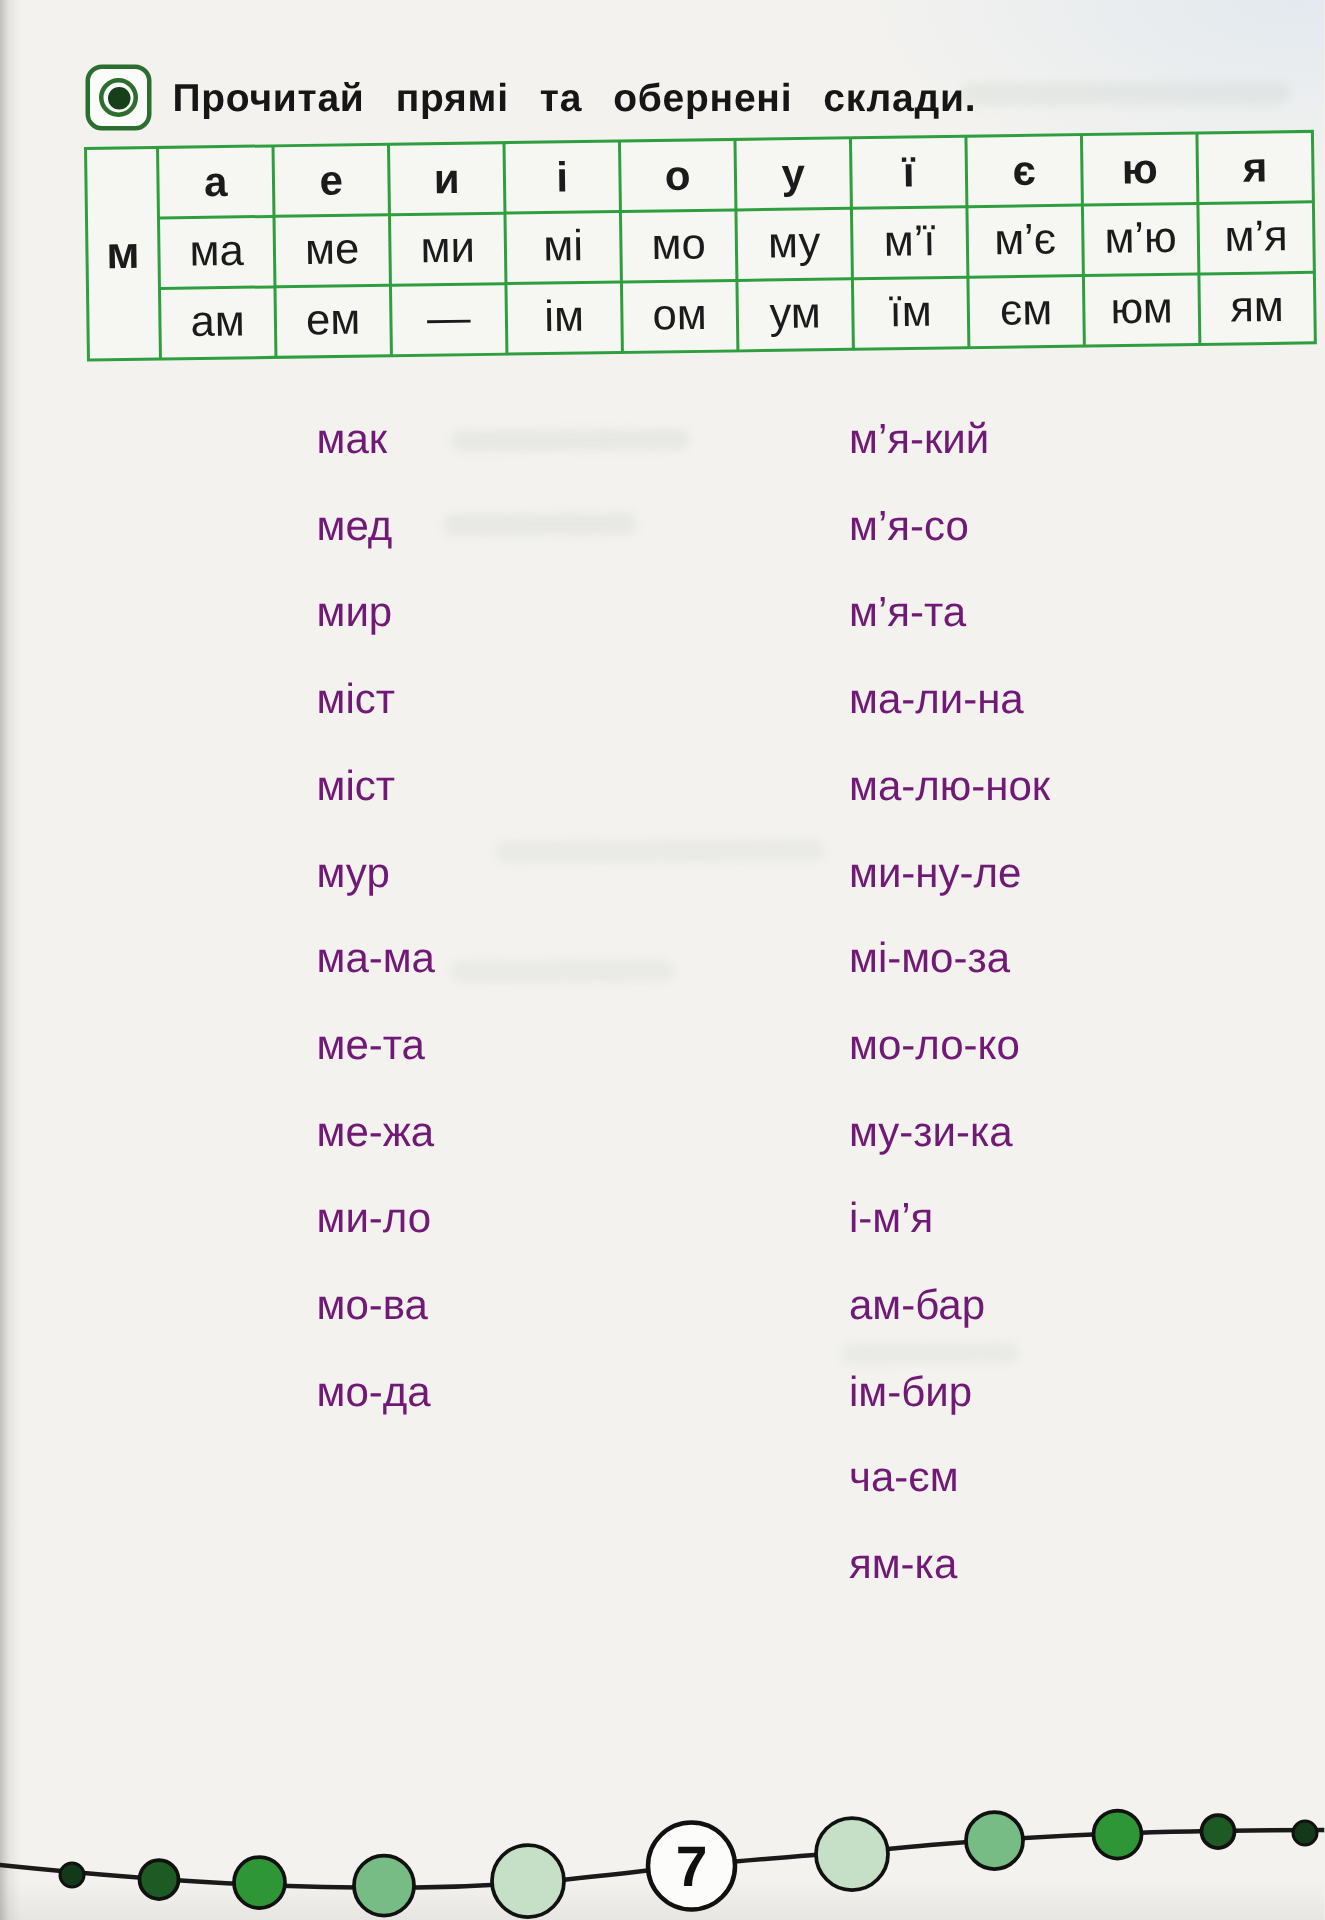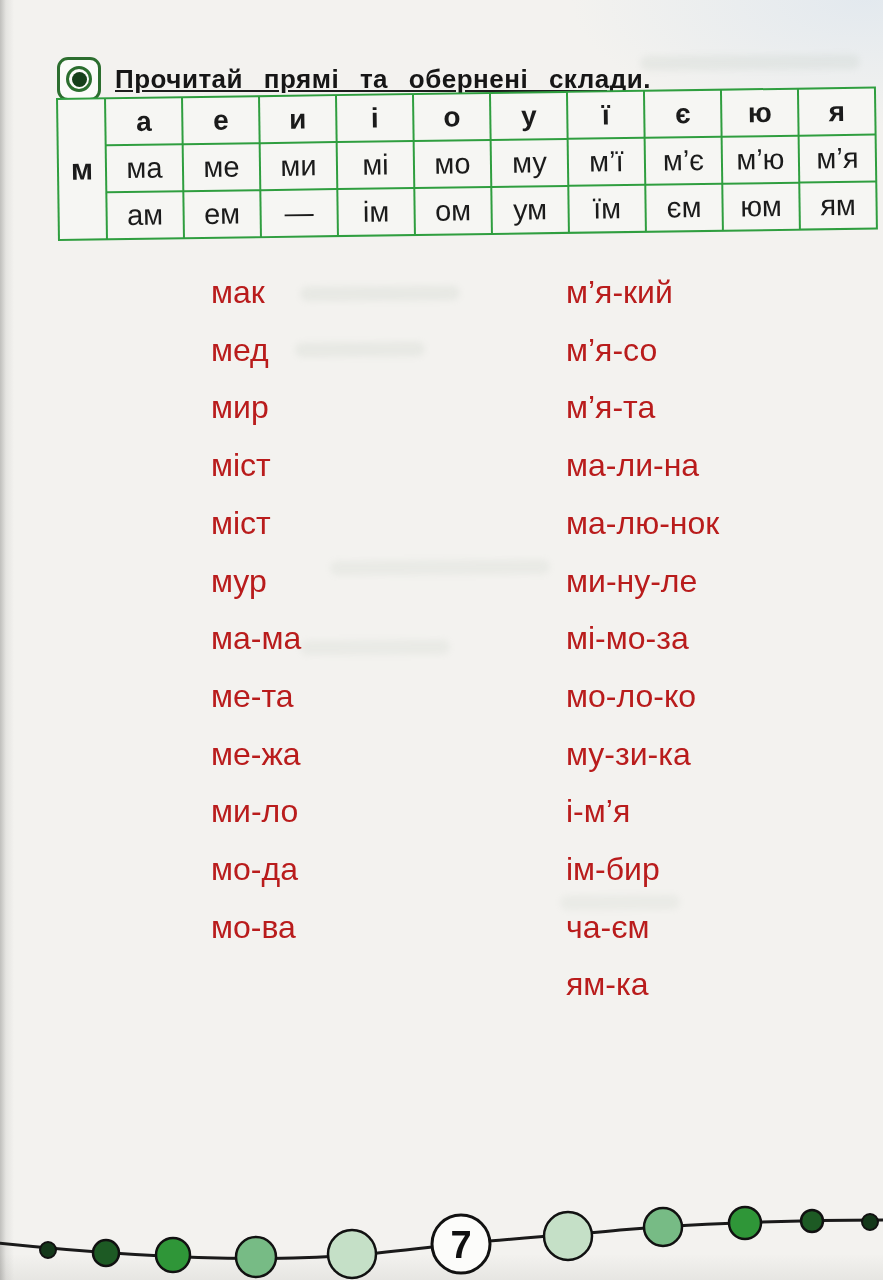--- a/index.html
+++ b/index.html
@@ -24,21 +24,21 @@
   .ghost {
     position: absolute;
     height: 15px; border-radius: 8px;
     background: #9fae9f;
     opacity: 0.13; filter: blur(3px);
     transform: rotate(-0.4deg);
     pointer-events: none;
   }
 
   
-  .task-header { position: absolute; left: 57px; top: 57px; display: flex; align-items: center; text-decoration: underline; }
+  .task-header { position: absolute; left: 57px; top: 43px; display: flex; align-items: center; }
   .task-icon {
     width: 44px; height: 44px;
     border: 3px solid var(--icon_green, #2c6e2f);
     border-radius: 11px;
     background: #fbfbf9;
     display: flex; align-items: center; justify-content: center;
     box-sizing: border-box;
   }
   .task-icon .ring {
     width: 26px; height: 26px; border-radius: 50%;
@@ -86,22 +86,22 @@
 
   
   .word-list {
     position: absolute; top: 264px;
     list-style: none; margin: 0; padding: 0;
   }
   .word-list.left  { left: 211px; }
   .word-list.right { left: 566px; }
   .word-list div {
     line-height: 57.7px;
-    font-size: 32px;
-    color: #b91c1c;
+    font-size: 28px;
+    color: #701a75;
     white-space: nowrap;
   }
 
   
   .footer-wave { position: absolute; left: 0; top: 1180px; width: 883px; height: 100px; }
   .page-num-text {
     font-family: "Liberation Sans", sans-serif;
     font-size: 38px; font-weight: bold; fill: #101010;
   }
 </style>
@@ -136,34 +136,35 @@
     <div class="word">мак</div>
     <div class="word">мед</div>
     <div class="word">мир</div>
     <div class="word">міст</div>
     <div class="word">міст</div>
     <div class="word">мур</div>
     <div class="word">ма-ма</div>
     <div class="word">ме-та</div>
     <div class="word">ме-жа</div>
     <div class="word">ми-ло</div>
+    <div class="word">мо-ва</div>
     <div class="word">мо-да</div>
-    <div class="word">мо-ва</div>
   </div>
 <div class="word-list right">
     <div class="word">м’я-кий</div>
     <div class="word">м’я-со</div>
     <div class="word">м’я-та</div>
     <div class="word">ма-ли-на</div>
     <div class="word">ма-лю-нок</div>
     <div class="word">ми-ну-ле</div>
     <div class="word">мі-мо-за</div>
     <div class="word">мо-ло-ко</div>
     <div class="word">му-зи-ка</div>
     <div class="word">і-м’я</div>
+    <div class="word">ам-бар</div>
     <div class="word">ім-бир</div>
     <div class="word">ча-єм</div>
     <div class="word">ям-ка</div>
   </div>
 
 <svg class="footer-wave" viewBox="0 0 883 100">
   <path d="M -12 62 C 100 74, 190 79, 270 78.5 C 340 78, 390 72, 440 66 C 500 59, 560 56, 620 50 C 700 43, 780 40, 895 40" fill="none" stroke="var(--wave_line,#1a1a1a)" stroke-width="3"></path>
   <circle cx="48" cy="70" r="8" fill="var(--circle_darkest)" stroke="#111" stroke-width="2"></circle>
   <circle cx="106" cy="73" r="13" fill="var(--circle_dark)" stroke="#111" stroke-width="2.5"></circle>
   <circle cx="173" cy="75" r="17" fill="var(--circle_green)" stroke="#111" stroke-width="2.5"></circle>

